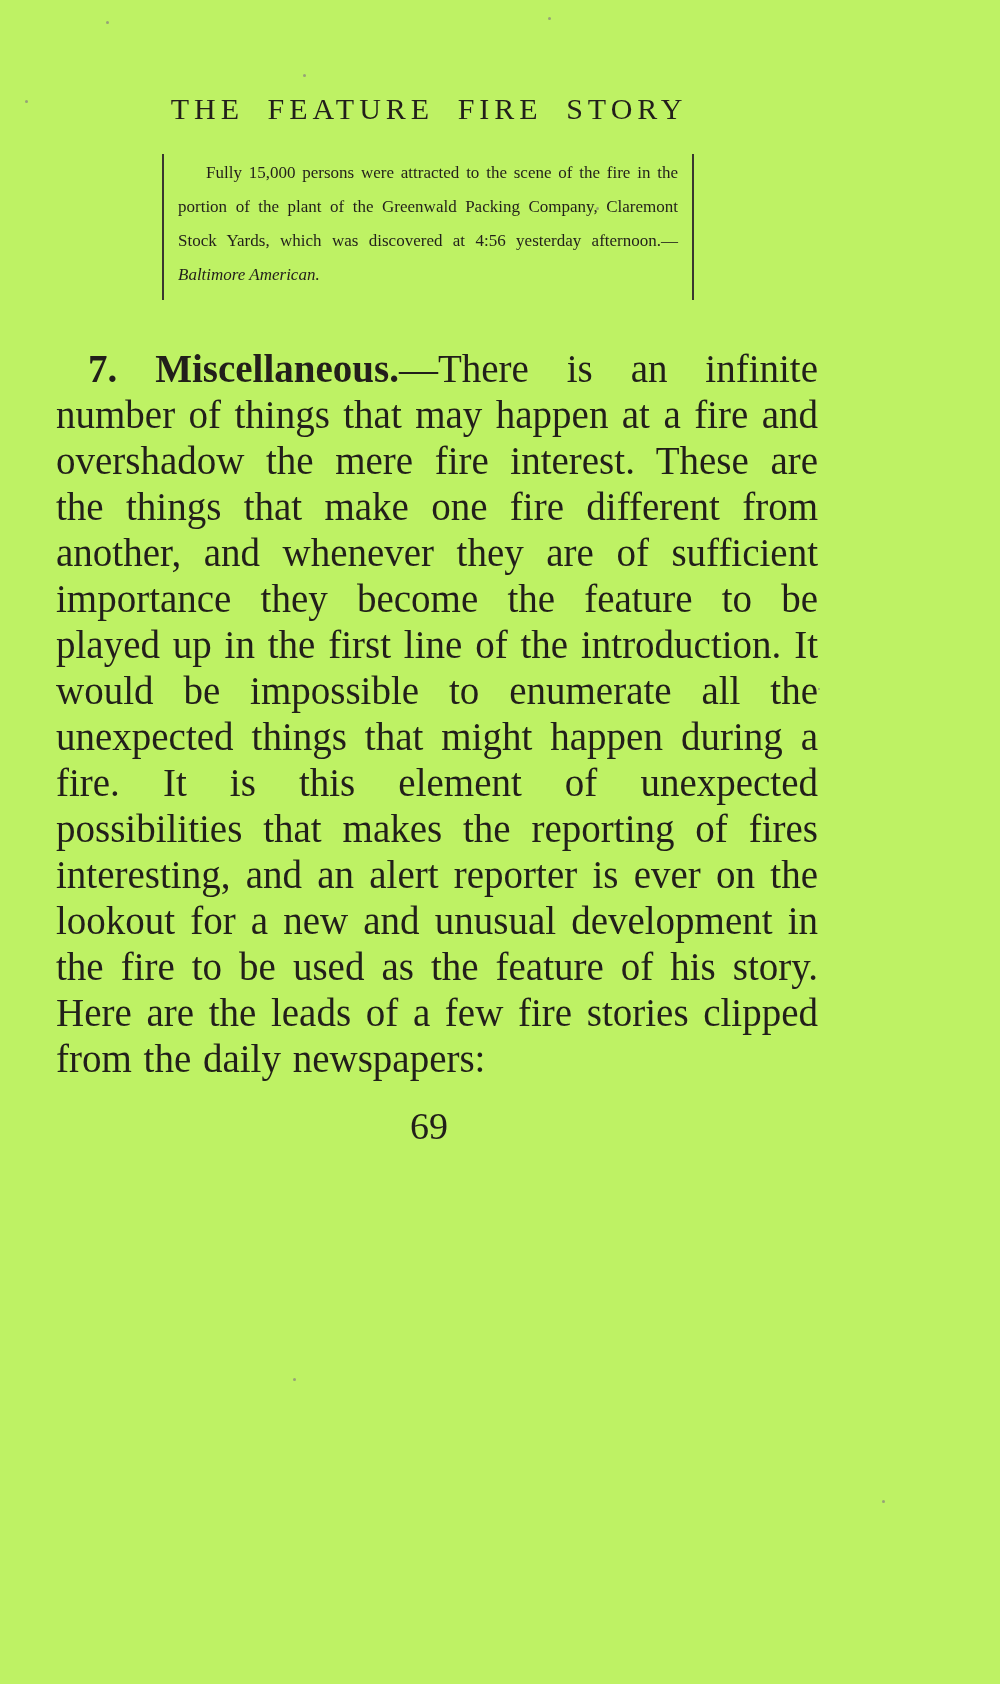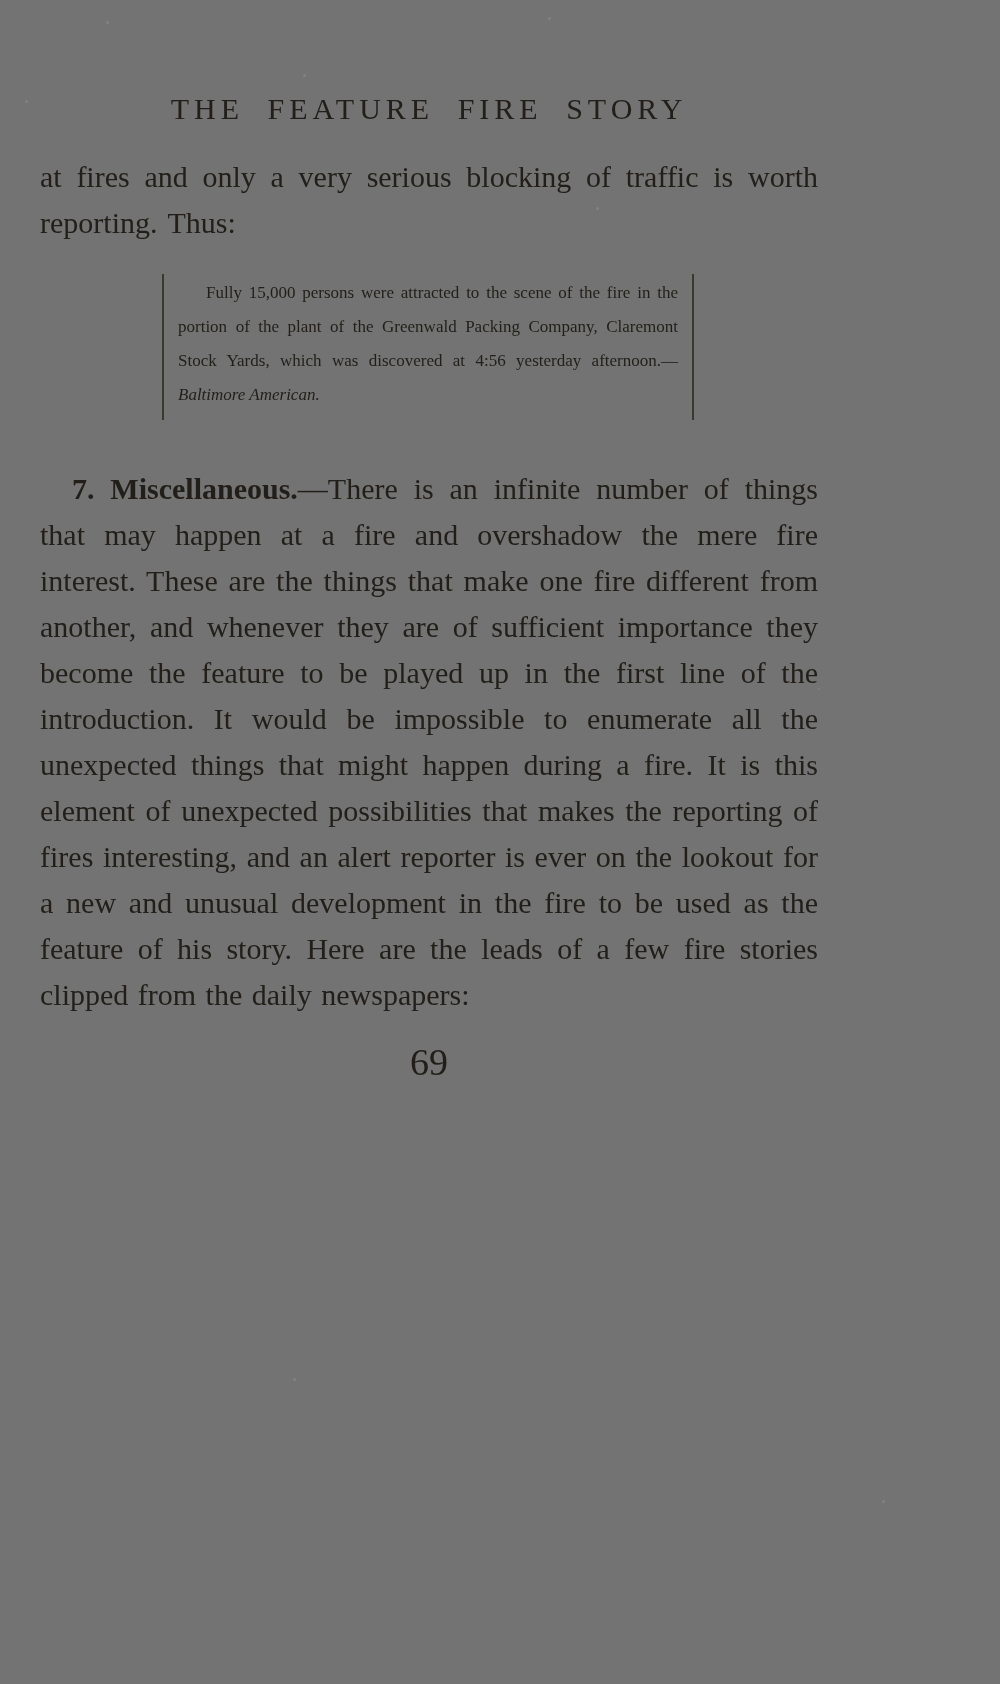--- a/index.html
+++ b/index.html
@@ -5,21 +5,21 @@
   html, body {
     margin: 0;
     padding: 0;
     background: #e9e7e0;
   }
   .page {
     position: relative;
     width: 1000px;
     height: 1684px;
     margin: 0 auto;
-    background: #737373;
+    background: #bef264;
     color: #221f1a;
     font-family: "Liberation Serif", "DejaVu Serif", serif;
     overflow: hidden;
     box-sizing: border-box;
   }
   .content {
     padding: 92px 182px 0 40px; 
   }
   .header {
     margin: 0 0 28px 0;
@@ -48,22 +48,22 @@
     text-align: justify;
   }
   .quote .qp {
     margin: 0;
     text-indent: 28px;
   }
   .quote .source {
     font-style: italic;
   }
   .section {
-    margin: 46px 0 0 0;
-    font-size: 30px;
+    margin: 46px 0 0 16px;
+    font-size: 39px;
     line-height: 46px;
     text-align: justify;
     text-indent: 32px;
     word-spacing: 2px;
   }
   .section .lead {
     font-weight: 700;
   }
   .page-number {
     margin-top: 22px;
@@ -89,21 +89,20 @@
   <div class="speck" style="left:25px; top:100px; width:3px; height:3px;"></div>
   <div class="speck" style="left:596px; top:207px; width:3px; height:3px;"></div>
   <div class="speck" style="left:818px; top:688px; width:2px; height:2px;"></div>
   <div class="speck" style="left:293px; top:1378px; width:3px; height:3px;"></div>
   <div class="speck" style="left:882px; top:1500px; width:3px; height:3px;"></div>
 
   <div class="content">
 
     <h1 class="header">THE FEATURE FIRE STORY</h1>
 
-    <p class="intro">at fires and only a very serious blocking of traffic is worth reporting. Thus:</p>
 
     <div class="quote">
       <p class="qp"><span>Fully 15,000 persons were attracted to the scene of the fire in the portion of the plant of the Greenwald Packing Company, Claremont Stock Yards, which was discovered at 4:56 yesterday afternoon.—</span><span class="source">Baltimore American.</span></p>
     </div>
 
 
     <p class="section"><span class="lead">7. Miscellaneous.</span><span>—There is an infinite number of things that may happen at a fire and overshadow the mere fire interest. These are the things that make one fire different from another, and whenever they are of sufficient importance they become the feature to be played up in the first line of the introduction. It would be impossible to enumerate all the unexpected things that might happen during a fire. It is this element of unexpected possibilities that makes the reporting of fires interesting, and an alert reporter is ever on the lookout for a new and unusual development in the fire to be used as the feature of his story. Here are the leads of a few fire stories clipped from the daily newspapers:</span></p>
 
     <div class="page-number">69</div>
 

